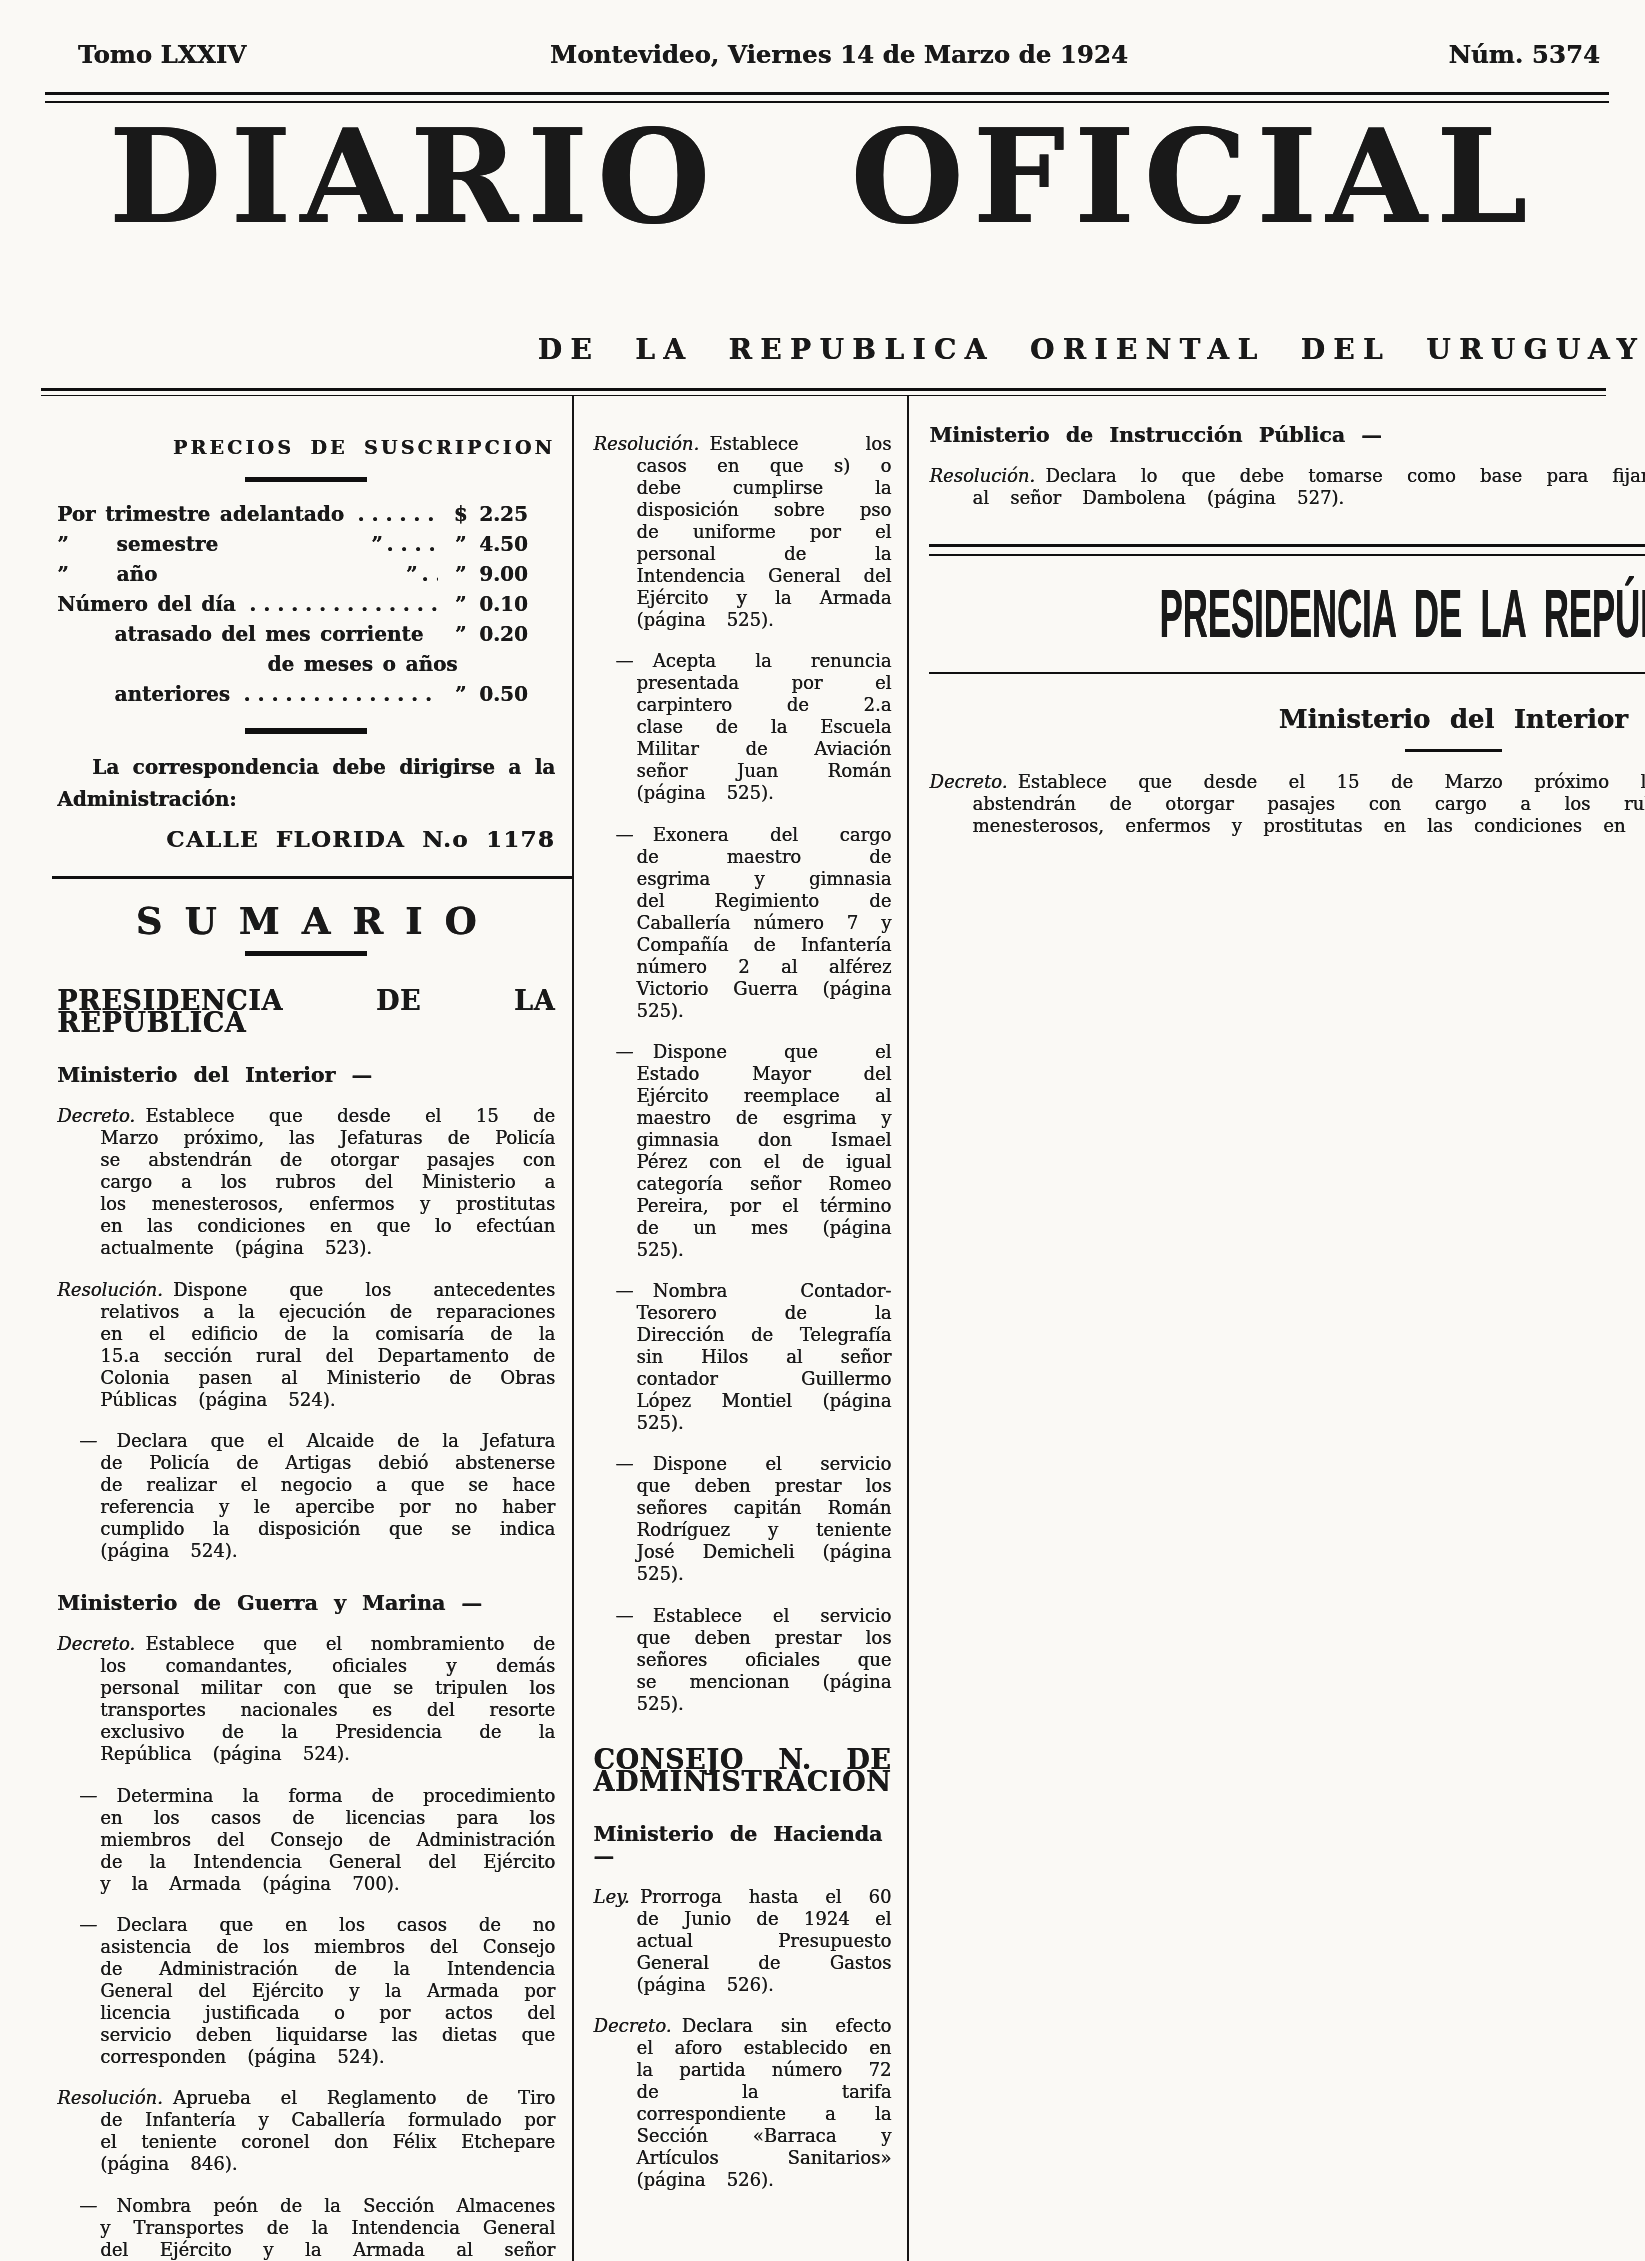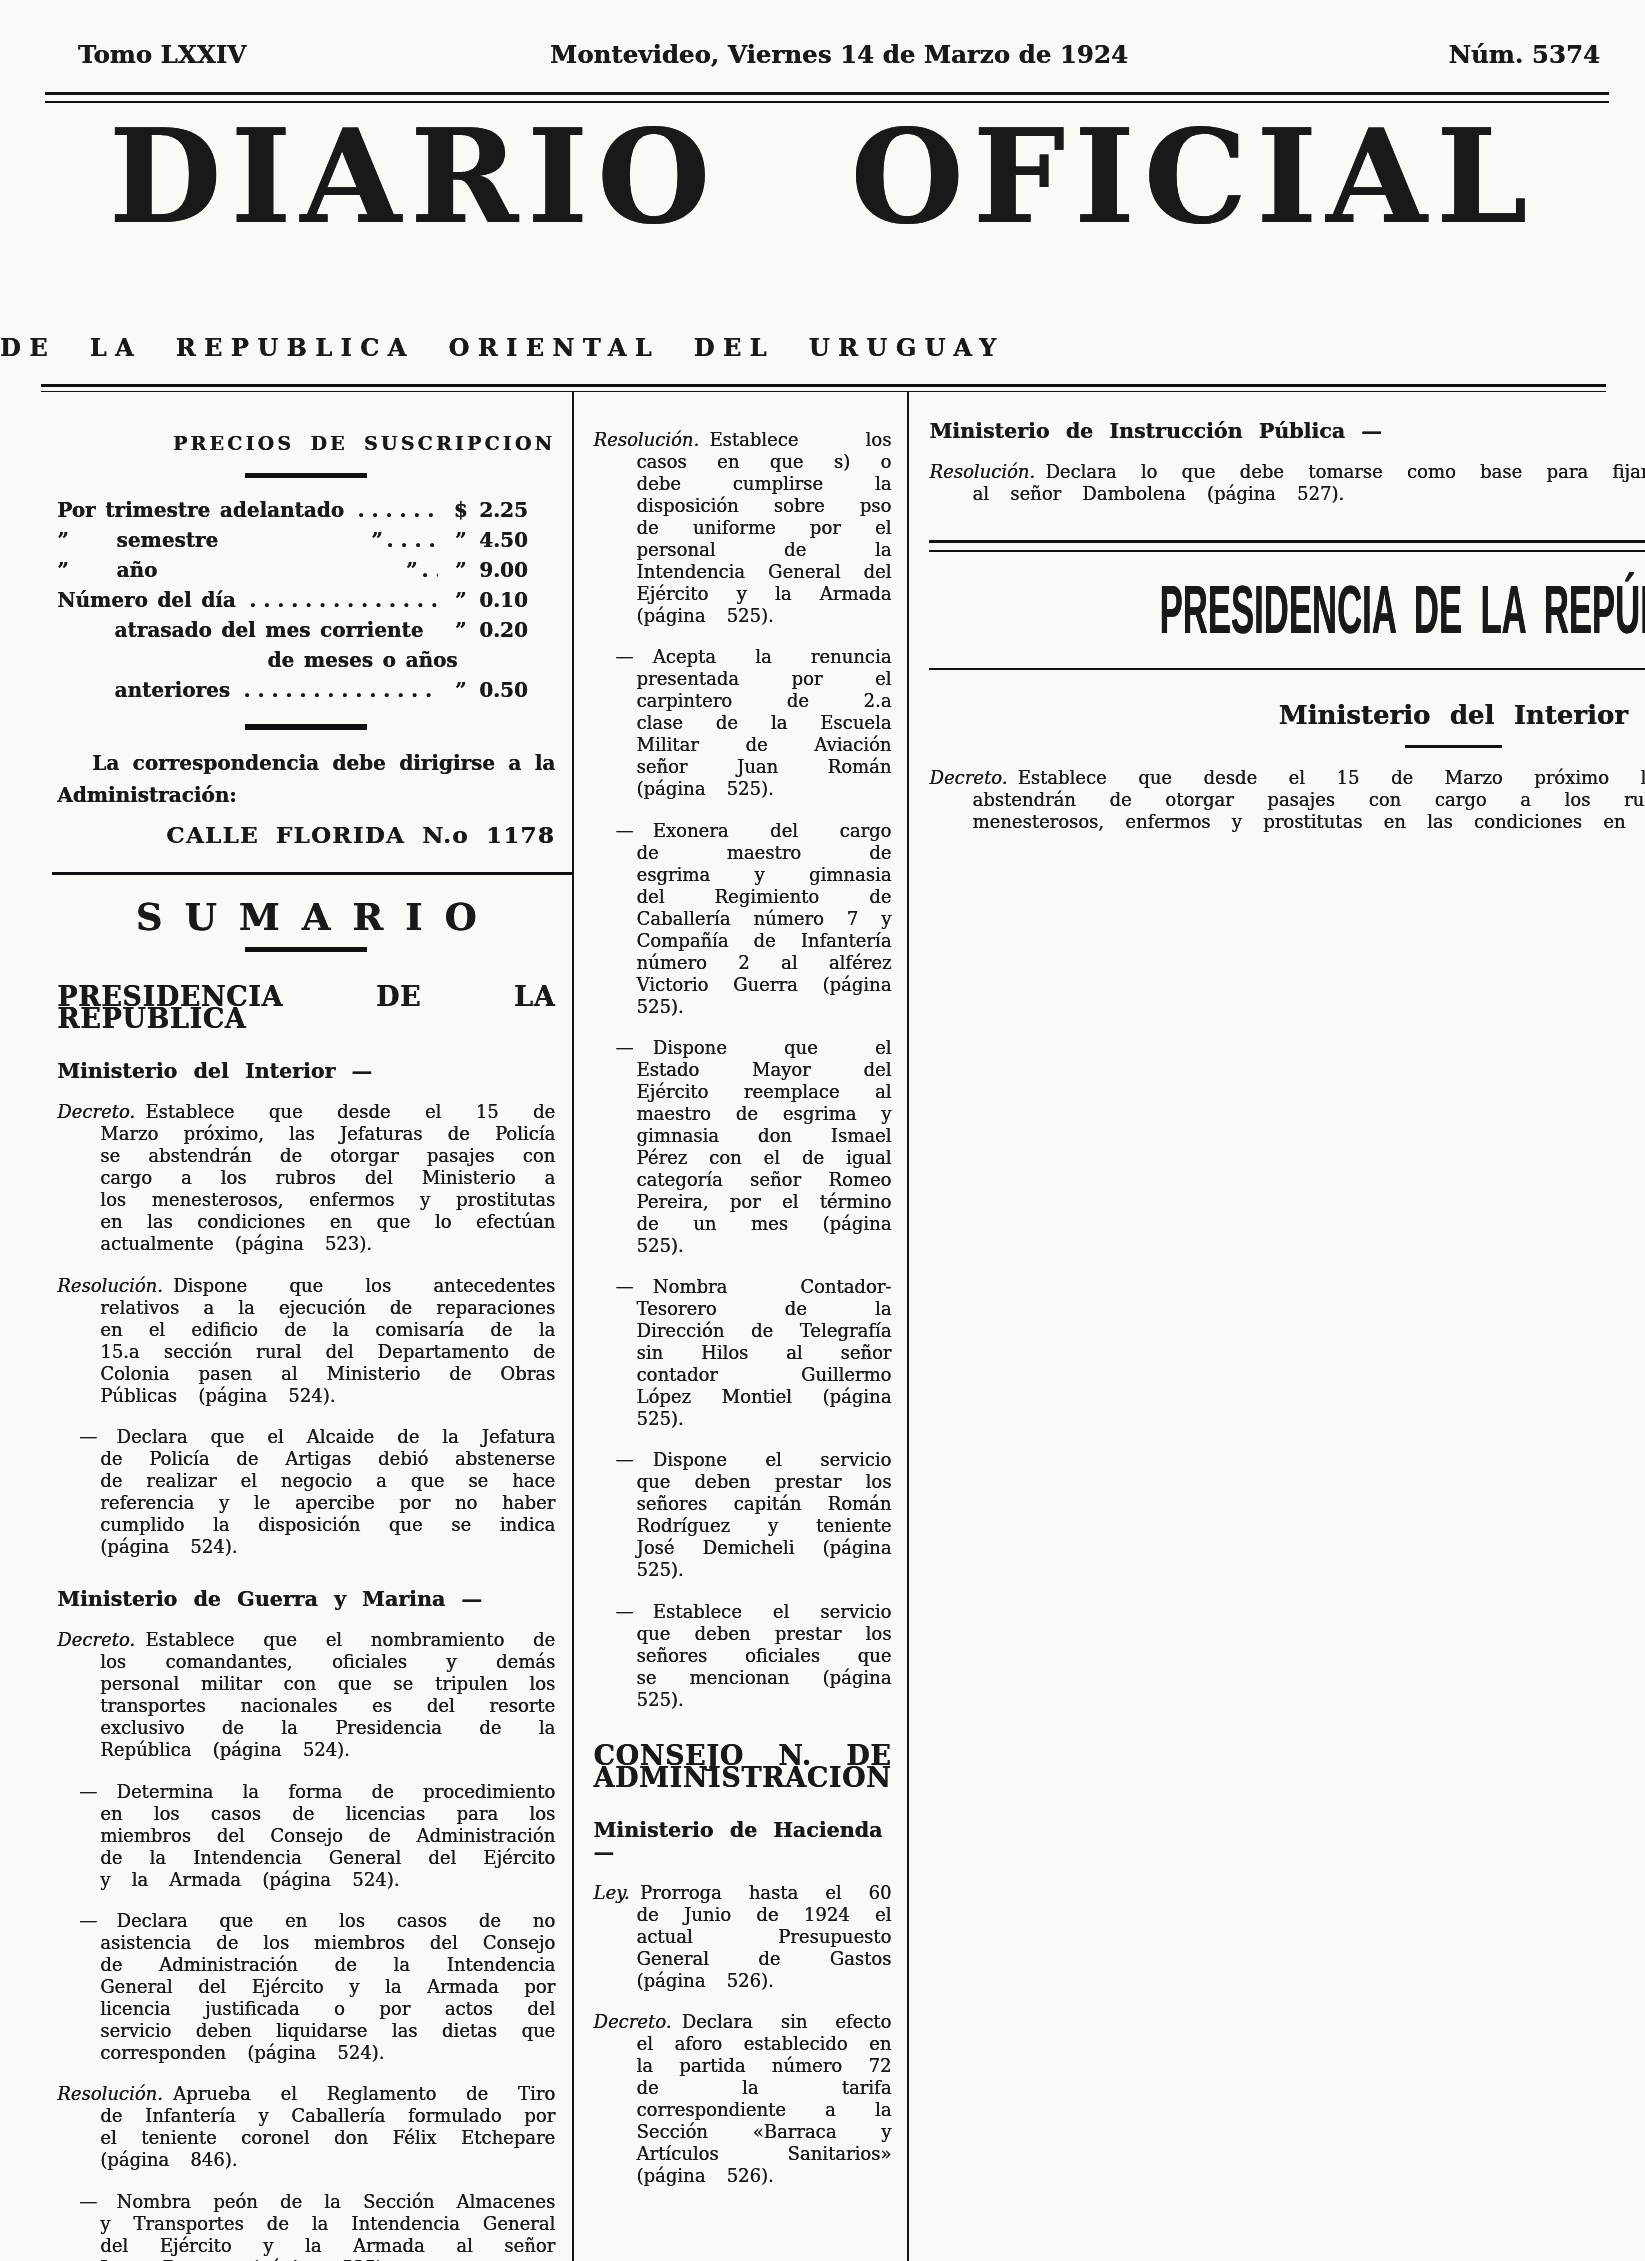--- a/index.html
+++ b/index.html
@@ -12,22 +12,22 @@
   
   .topline{display:flex; align-items:baseline; padding:40px 45px 0 78px;
     font-weight:bold; font-size:24.5px;}
   .topline .tl-left{width:271px;}
   .topline .tl-center{flex:1; text-align:center;}
   .topline .tl-right{width:271px; text-align:right;}
   .rule-double-top{margin:23px 36px 0 45px; border-top:3.9px solid #101010; border-bottom:2.6px solid #101010; height:5.8px;}
   
   .masthead{margin-top:6.4px; text-align:center; font-weight:bold; font-size:130px; line-height:1.05;
     letter-spacing:9px; word-spacing:77px; white-space:nowrap;}
-  .m-subtitle{margin-top:2.6px; text-align:left; font-weight:bold; font-size:24px;
-    letter-spacing:8.4px; word-spacing:17px;}
+  .m-subtitle{margin-top:2.6px; text-align:right; font-weight:bold; font-size:28px;
+    letter-spacing:8.4px; word-spacing:17px;margin-left:20px;}
   .rule-sub{margin:22px 39px 0 41px; border-top:3.2px solid #101010; border-bottom:1.3px solid #101010; height:3.9px;}
   
   .columns{display:flex; align-items:stretch; margin:0 39px 0 52px; min-height:1856px;}
   .col{font-size:18px; line-height:22px; word-spacing:15.5px; text-align:justify;}
   .col-left{width:498px; padding:18px 17px 0 5.2px;}
   .col-mid{width:496px; border-left:2.6px solid #151515; border-right:2.6px solid #151515;
     padding:18px 15.5px 0 19.3px;}
   .col-right{flex:1; padding:18px 2.6px 0 20.6px;}
   
   .box-heading{margin:22px 0 0; text-align:right; font-weight:bold; font-size:19px; letter-spacing:3.2px; word-spacing:6.4px;}
@@ -151,21 +151,21 @@
       <p class="entry"><span class="lead i">Decreto.</span><span class="etext">Establece que desde el 15 de Marzo próximo, las Jefaturas de Policía se abstendrán de otorgar pasajes con cargo a los rubros del Ministerio a los menesterosos, enfermos y prostitutas en las condiciones en que lo efectúan actualmente (página 523).</span></p>
           <p class="entry"><span class="lead i">Resolución.</span><span class="etext">Dispone que los antecedentes relativos a la ejecución de reparaciones en el edificio de la comisaría de la 15.a sección rural del Departamento de Colonia pasen al Ministerio de Obras Públicas (página 524).</span></p>
           <p class="entry"><span class="lead dash">—</span><span class="etext">Declara que el Alcaide de la Jefatura de Policía de Artigas debió abstenerse de realizar el negocio a que se hace referencia y le apercibe por no haber cumplido la disposición que se indica (página 524).</span></p>
         </div>
 
       <h4 class="min-heading">Ministerio de Guerra y Marina —</h4>
 
       <div class="entries">
 
       <p class="entry"><span class="lead i">Decreto.</span><span class="etext">Establece que el nombramiento de los comandantes, oficiales y demás personal militar con que se tripulen los transportes nacionales es del resorte exclusivo de la Presidencia de la República (página 524).</span></p>
-          <p class="entry"><span class="lead dash">—</span><span class="etext">Determina la forma de procedimiento en los casos de licencias para los miembros del Consejo de Administración de la Intendencia General del Ejército y la Armada (página 524).</span></p>
+          <p class="entry"><span class="lead dash">—</span><span class="etext">Determina la forma de procedimiento en los casos de licencias para los miembros del Consejo de Administración de la Intendencia General del Ejército y la Armada (página 700).</span></p>
           <p class="entry"><span class="lead dash">—</span><span class="etext">Declara que en los casos de no asistencia de los miembros del Consejo de Administración de la Intendencia General del Ejército y la Armada por licencia justificada o por actos del servicio deben liquidarse las dietas que corresponden (página 524).</span></p>
           <p class="entry"><span class="lead i">Resolución.</span><span class="etext">Aprueba el Reglamento de Tiro de Infantería y Caballería formulado por el teniente coronel don Félix Etchepare (página 846).</span></p>
           <p class="entry"><span class="lead dash">—</span><span class="etext">Nombra peón de la Sección Almacenes y Transportes de la Intendencia General del Ejército y la Armada al señor Juan Ravena (página 525).</span></p>
         </div>
     </section>
 
     <section class="col col-mid">
       <div class="entries mt-first">
 
       <p class="entry"><span class="lead i">Resolución.</span><span class="etext">Establece los casos en que s) o debe cumplirse la disposición sobre pso de uniforme por el personal de la Intendencia General del Ejército y la Armada (página 525).</span></p>

